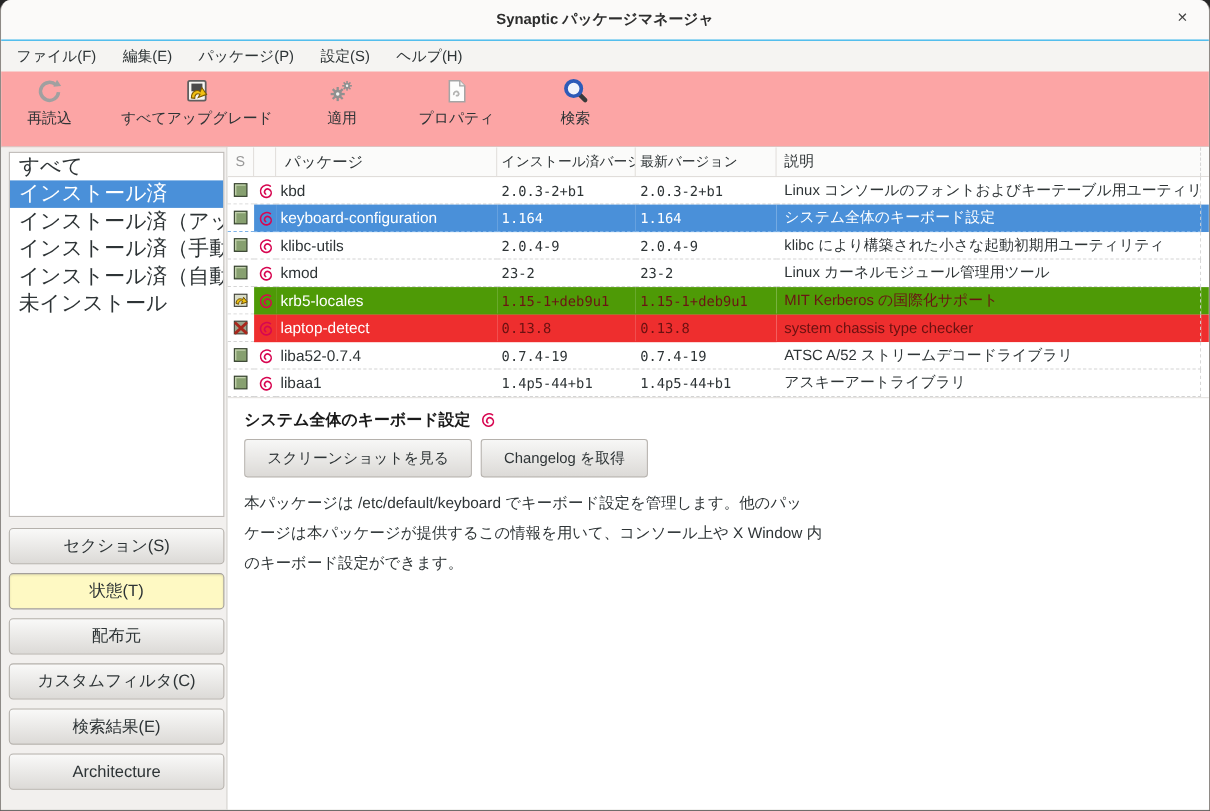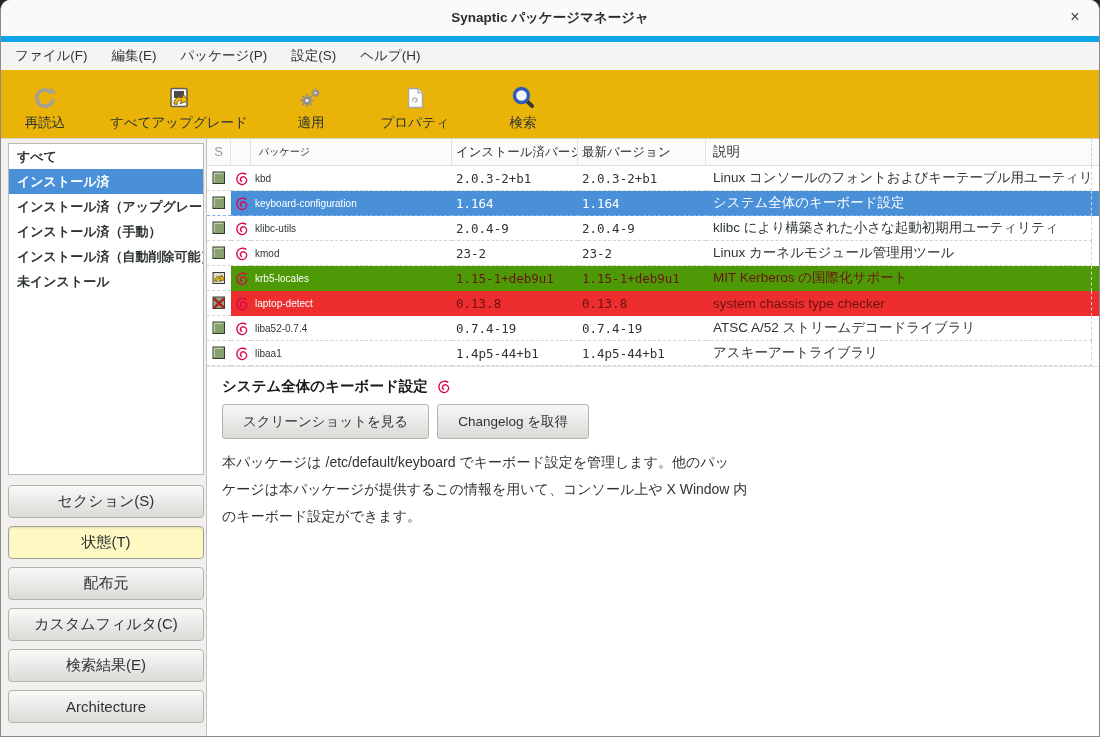--- a/index.html
+++ b/index.html
@@ -1,54 +1,54 @@
 <!DOCTYPE html>
 <html><head>
 <meta charset="utf-8">
 <style>
   html,body{margin:0;padding:0;background:#262626;}
   body{font-family:"Liberation Sans","DejaVu Sans",sans-serif;-webkit-font-smoothing:antialiased;}
   .window{width:1100px;height:737px;background:#f5f4f2;border-radius:10px 10px 0 0;overflow:hidden;
           position:relative;box-sizing:border-box;border:1px solid #8e8a86;border-top:none;display:flex;flex-direction:column;}
   
-  .titlebar{height:36px;background:#fbfaf9;border-bottom:6px solid #0ea5e9;position:relative;flex:0 0 auto;}
+  .titlebar{height:36px;background:#fbfaf9;border-bottom:1px solid #0ea5e9;position:relative;flex:0 0 auto;}
   .titlebar .title{position:absolute;left:0;right:0;top:0;line-height:36px;text-align:center;
                    font-weight:bold;font-size:13.5px;color:#2d2d2d;}
   .titlebar .close{position:absolute;right:12px;top:0;line-height:34px;font-size:16px;color:#444;width:24px;text-align:center;cursor:default;}
   
   .menubar{height:28px;background:#f5f4f2;display:flex;align-items:flex-end;padding-left:2px;flex:0 0 auto;}
   .menu-item{padding:0 12px;line-height:28px;font-size:13.5px;color:#2e3436;}
   
-  .toolbar{height:68px;background:#eab308;border-bottom:1px solid #d5d1cd;display:flex;align-items:flex-end;flex:0 0 auto;}
+  .toolbar{height:68px;background:#fca5a5;border-bottom:1px solid #d5d1cd;display:flex;align-items:flex-start;flex:0 0 auto;}
   .tool{display:flex;flex-direction:column;align-items:center;justify-content:center;padding:4px 0 6px 0;}
   .tool .tool-icon{height:28px;display:flex;align-items:center;justify-content:center;}
   .tool .tool-label{font-size:13.5px;color:#2e3436;margin-top:2px;white-space:nowrap;}
   .t-reload{width:88px;}.t-upgr{width:180px;}.t-apply{width:84px;}.t-props{width:122px;}.t-search{width:92px;}
   .tool-sep{width:1px;background:#dcd8d4;margin:4px 0;}
   
   .content{flex:1 1 auto;display:flex;min-height:0;background:#f2f0ee;}
   .sidebar{width:206px;flex:0 0 auto;box-sizing:border-box;padding:4px 2px 0 7px;display:flex;flex-direction:column;border-right:1px solid #c6c2be;}
   .filter-list{background:#fff;border:1px solid #bdb9b5;height:332px;box-sizing:border-box;overflow:hidden;}
-  .filter-item{height:25px;line-height:25px;font-size:13px;color:#2e3436;padding:0 8px;white-space:nowrap;overflow:hidden;font-weight:bold;}
+  .filter-item{height:25px;line-height:25px;font-size:19px;color:#2e3436;padding:0 8px;white-space:nowrap;overflow:hidden;}
   .filter-item.selected{background:#4a90d9;color:#fff;}
   .side-buttons{margin-top:10px;display:flex;flex-direction:column;gap:8px;}
   .side-btn{height:31px;border:1px solid #b5b1ac;border-radius:4px;background:linear-gradient(#f9f9f8,#dcdad7);
             font-size:15px;color:#2e3436;display:flex;align-items:center;justify-content:center;white-space:nowrap;}
   .side-btn.active{background:#fef9c3;border-color:#a39f9a;box-shadow:inset 0 1px 2px rgba(0,0,0,.12);}
   
   .main{flex:1 1 auto;display:flex;flex-direction:column;min-width:0;background:#fff;}
   .pkg-table{flex:0 0 auto;background:#fff;}
   .thead{display:flex;height:27px;background:#fbfbfa;border-bottom:1px solid #e0ddda;box-sizing:border-box;}
   .th{font-size:13px;color:#9a9a9a;line-height:26px;white-space:nowrap;overflow:hidden;box-sizing:border-box;border-right:1px solid #e3e0dd;}
   .trow{display:flex;height:25px;box-sizing:border-box;align-items:center;}
   .td{box-sizing:border-box;white-space:nowrap;overflow:hidden;height:100%;display:flex;align-items:center;
       border-bottom:1px dashed #d4d4d4;}
   .c-s{width:24px;justify-content:center;}
   .c-i{width:20px;justify-content:center;}
-  .c-n{width:201px;padding-left:4px;font-size:10px;color:#2e3436;}
+  .c-n{width:201px;padding-left:4px;font-size:14px;color:#2e3436;}
   .c-v1{width:126px;padding-left:4px;font-family:"DejaVu Sans Mono",monospace;font-size:12.5px;color:#2e3436;}
   .c-v2{width:128px;padding-left:4px;font-family:"DejaVu Sans Mono",monospace;font-size:12.5px;color:#2e3436;}
   .c-d{flex:1;padding-left:7px;font-size:13.5px;color:#2e3436;border-right:1px dashed #d4d4d4;}
   .c-sp{width:7px;border-bottom:none !important;border-right:none !important;background:#fff;}
   .th.c-s{padding-left:0;text-align:center;justify-content:center;display:flex;}
   .th.c-n{padding-left:8px;}
   .th.c-sp{border-right:none;background:#fbfbfa;}
   
   .trow.sel .td{background:#4a90d9;border-bottom:1px dashed #7db2e8;}
   .trow.sel .c-s{background:#fff;}

